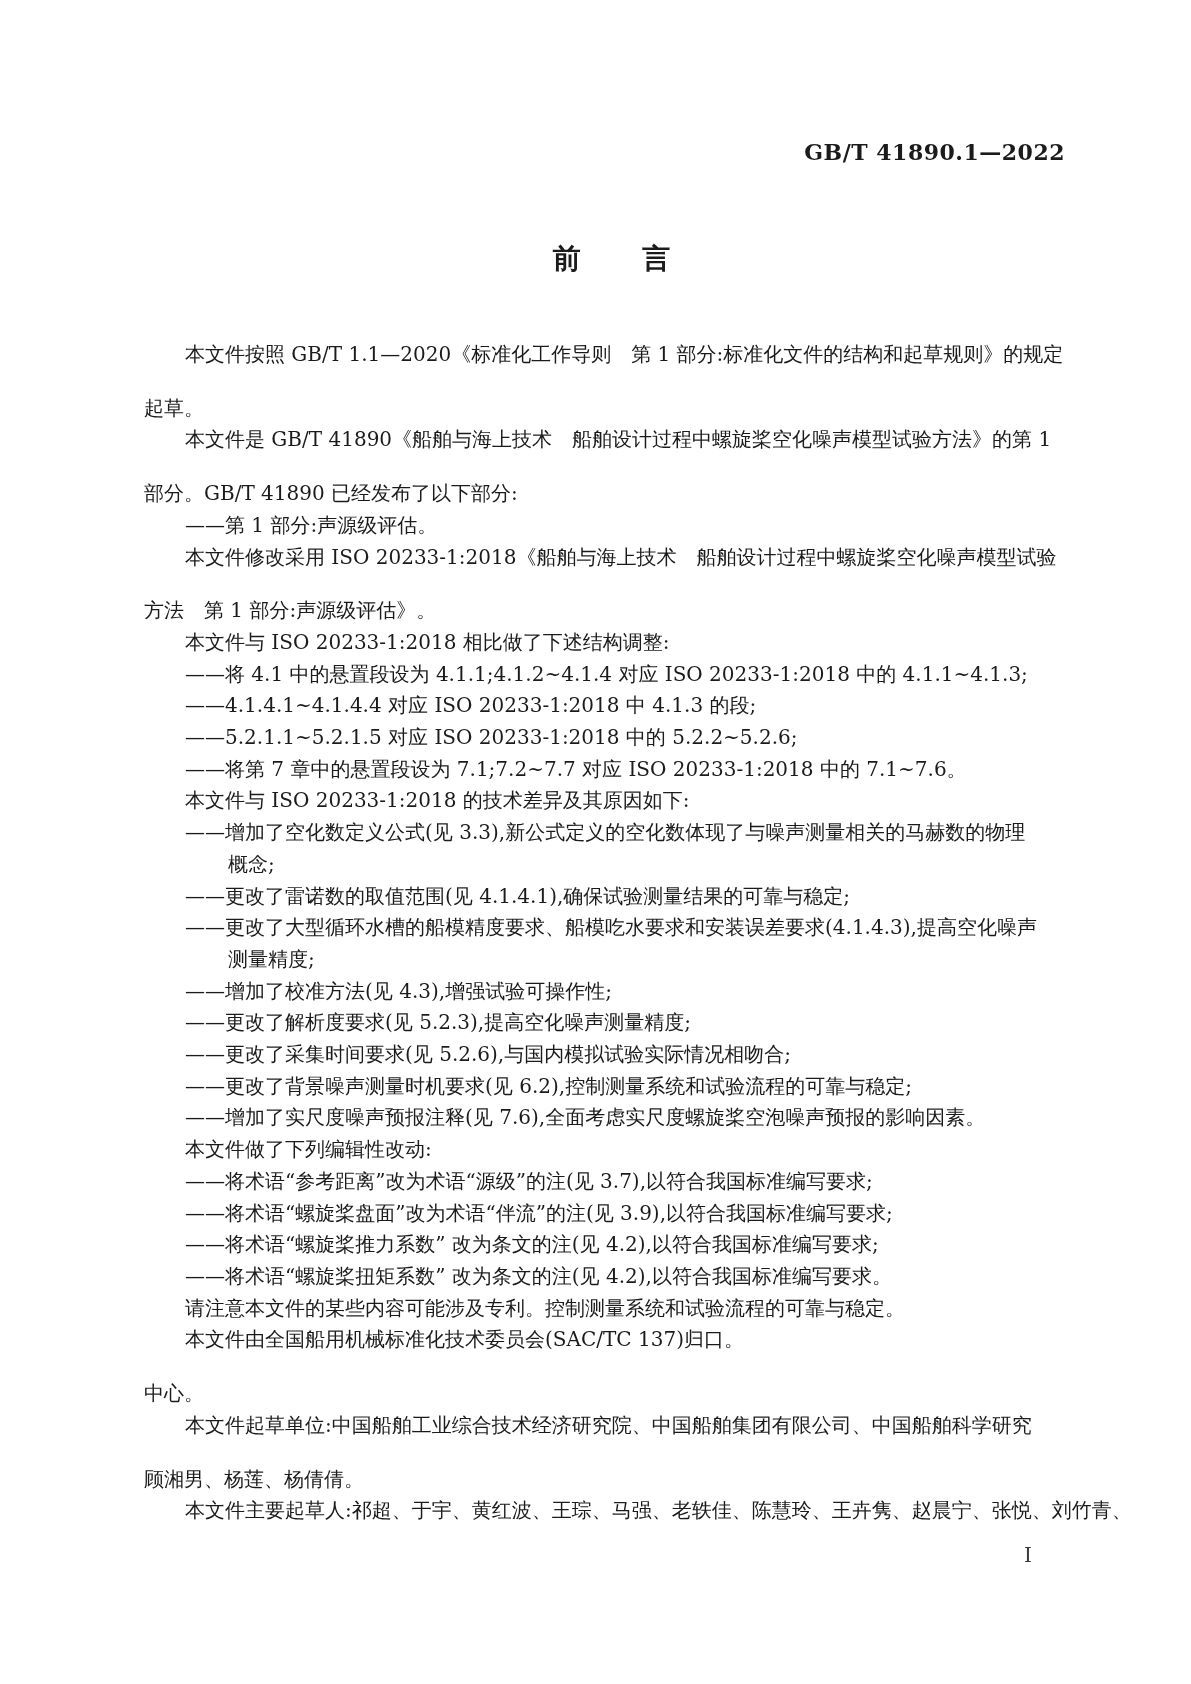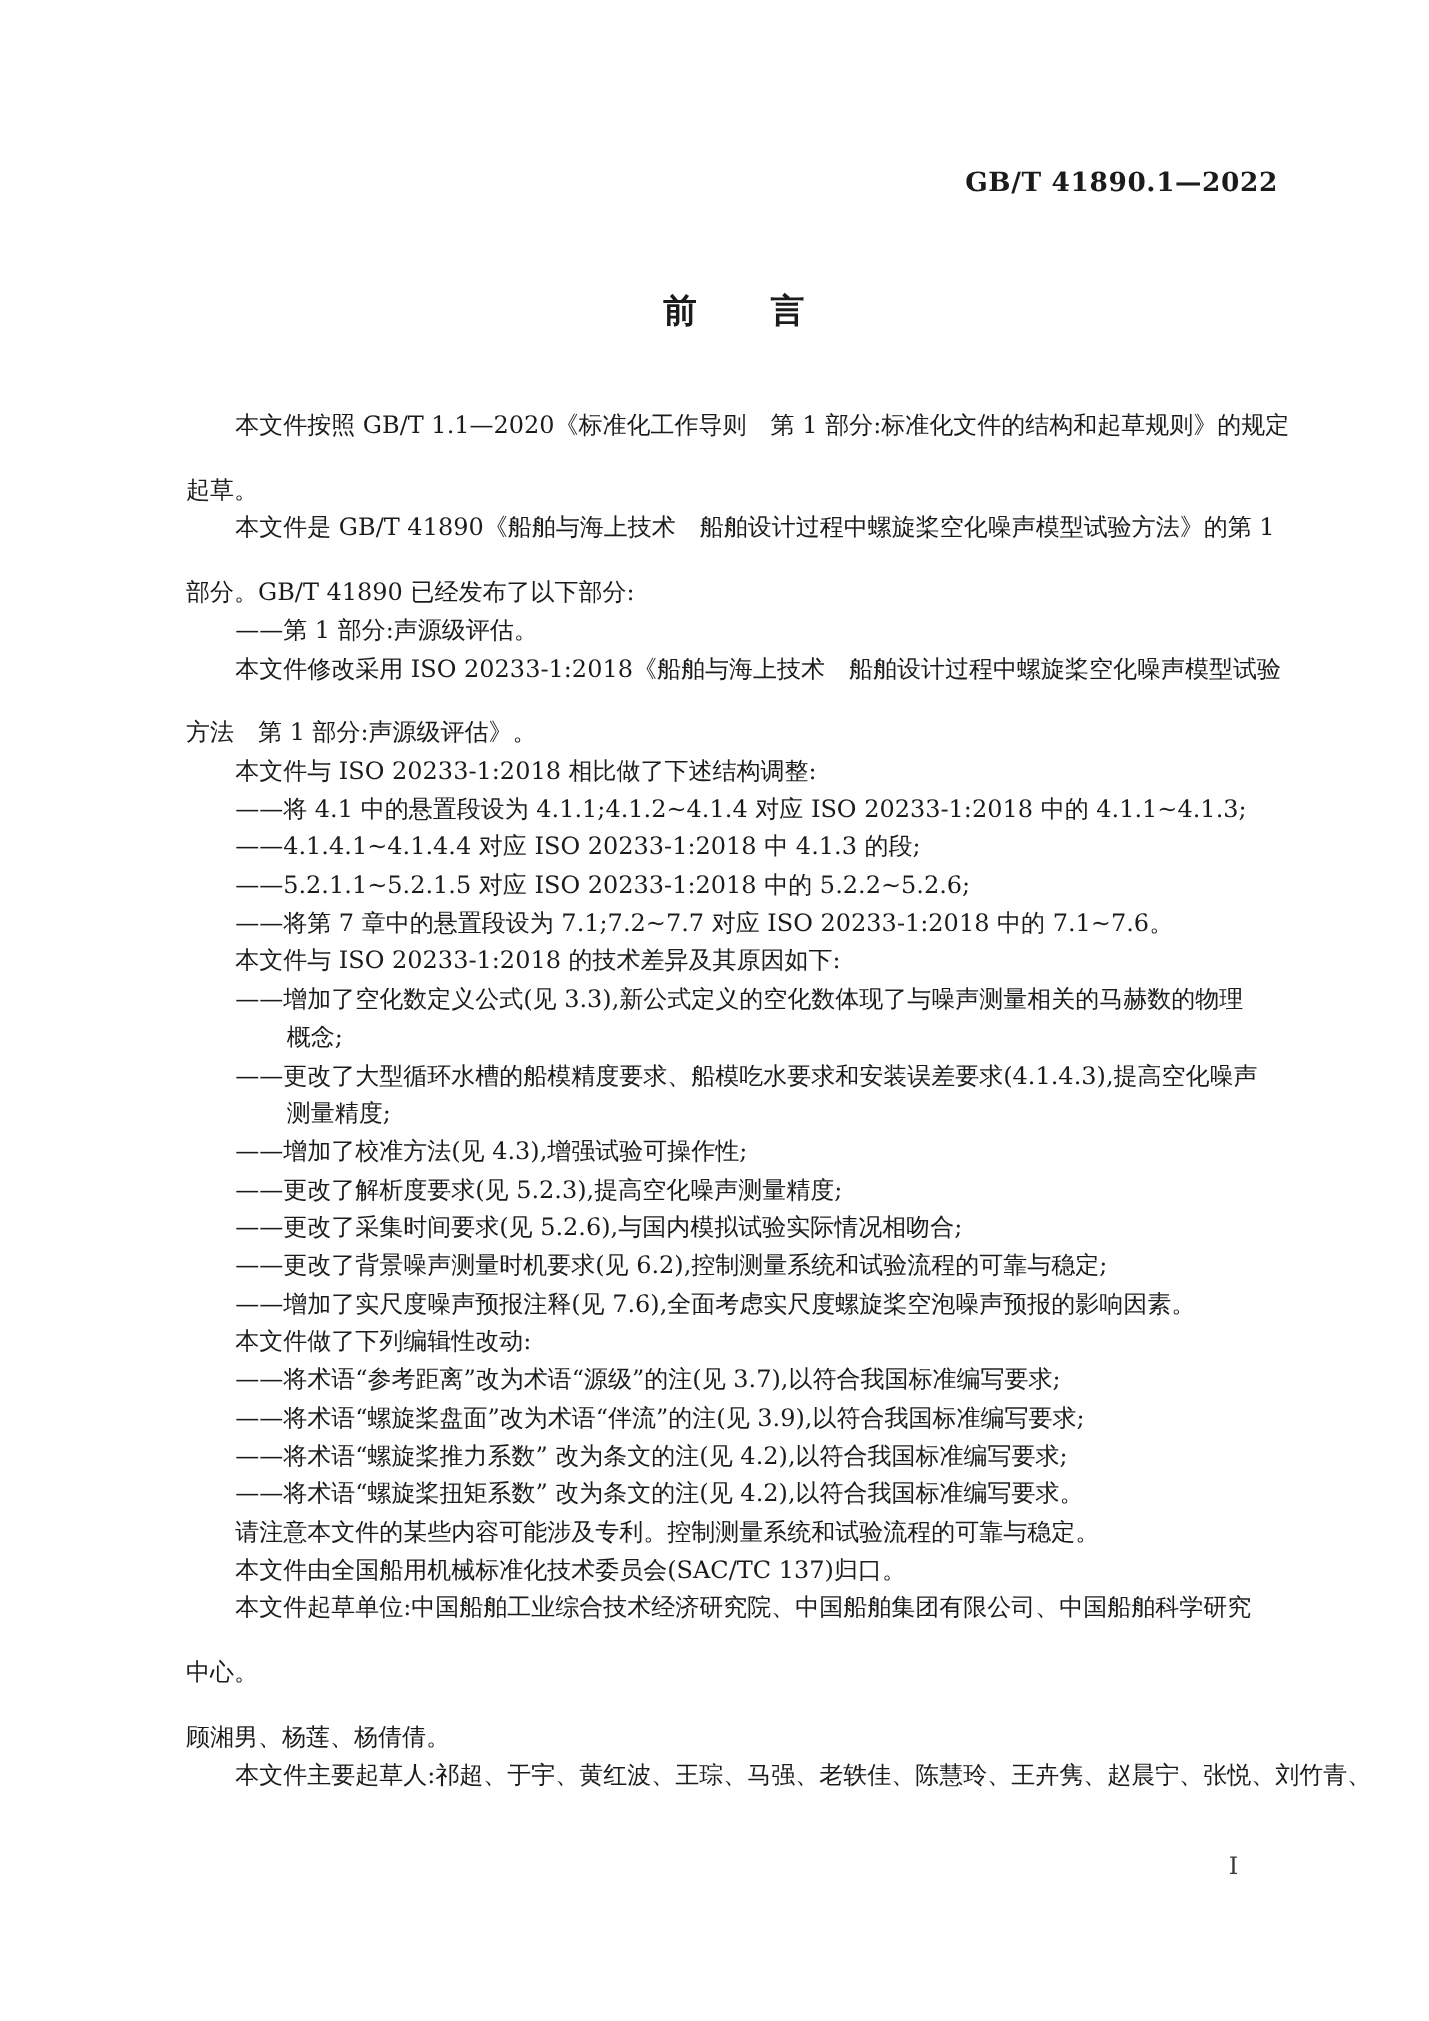--- a/index.html
+++ b/index.html
@@ -32,21 +32,21 @@
     text-align: center;
     font-size: 28px;
     font-weight: bold;
     letter-spacing: 0.6em;
     padding-left: 0.6em;
     box-sizing: border-box;
   }
   .foreword {
     position: absolute;
     top: 339px;
-    left: 155px;
+    left: 144px;
     width: 920px;
     font-size: 20px;
     line-height: 31.7px;
   }
   .ln {
     white-space: nowrap;
   }
   .indent { padding-left: 41px; }
   .hang   { padding-left: 84px; }
   .cont   { padding-left: 0; margin-top: 22px; }
@@ -74,33 +74,34 @@
   <div class="ln indent">本文件修改采用 ISO 20233-1:2018《船舶与海上技术　船舶设计过程中螺旋桨空化噪声模型试验</div>
   <div class="ln cont">方法　第 1 部分:声源级评估》。</div>
   <div class="ln indent">本文件与 ISO 20233-1:2018 相比做了下述结构调整:</div>
   <div class="ln indent">——将 4.1 中的悬置段设为 4.1.1;4.1.2~4.1.4 对应 ISO 20233-1:2018 中的 4.1.1~4.1.3;</div>
   <div class="ln indent">——4.1.4.1~4.1.4.4 对应 ISO 20233-1:2018 中 4.1.3 的段;</div>
   <div class="ln indent">——5.2.1.1~5.2.1.5 对应 ISO 20233-1:2018 中的 5.2.2~5.2.6;</div>
   <div class="ln indent">——将第 7 章中的悬置段设为 7.1;7.2~7.7 对应 ISO 20233-1:2018 中的 7.1~7.6。</div>
   <div class="ln indent">本文件与 ISO 20233-1:2018 的技术差异及其原因如下:</div>
   <div class="ln indent">——增加了空化数定义公式(见 3.3),新公式定义的空化数体现了与噪声测量相关的马赫数的物理</div>
   <div class="ln hang">概念;</div>
+  <div class="ln indent">——更改了雷诺数的取值范围(见 4.1.4.1),确保试验测量结果的可靠与稳定;</div>
   <div class="ln indent">——更改了大型循环水槽的船模精度要求、船模吃水要求和安装误差要求(4.1.4.3),提高空化噪声</div>
   <div class="ln hang">测量精度;</div>
   <div class="ln indent">——增加了校准方法(见 4.3),增强试验可操作性;</div>
   <div class="ln indent">——更改了解析度要求(见 5.2.3),提高空化噪声测量精度;</div>
   <div class="ln indent">——更改了采集时间要求(见 5.2.6),与国内模拟试验实际情况相吻合;</div>
   <div class="ln indent">——更改了背景噪声测量时机要求(见 6.2),控制测量系统和试验流程的可靠与稳定;</div>
   <div class="ln indent">——增加了实尺度噪声预报注释(见 7.6),全面考虑实尺度螺旋桨空泡噪声预报的影响因素。</div>
   <div class="ln indent">本文件做了下列编辑性改动:</div>
   <div class="ln indent">——将术语“参考距离”改为术语“源级”的注(见 3.7),以符合我国标准编写要求;</div>
   <div class="ln indent">——将术语“螺旋桨盘面”改为术语“伴流”的注(见 3.9),以符合我国标准编写要求;</div>
   <div class="ln indent">——将术语“螺旋桨推力系数” 改为条文的注(见 4.2),以符合我国标准编写要求;</div>
   <div class="ln indent">——将术语“螺旋桨扭矩系数” 改为条文的注(见 4.2),以符合我国标准编写要求。</div>
   <div class="ln indent">请注意本文件的某些内容可能涉及专利。控制测量系统和试验流程的可靠与稳定。</div>
   <div class="ln indent">本文件由全国船用机械标准化技术委员会(SAC/TC 137)归口。</div>
+  <div class="ln cont">中心。</div>
   <div class="ln indent">本文件起草单位:中国船舶工业综合技术经济研究院、中国船舶集团有限公司、中国船舶科学研究</div>
-  <div class="ln cont">中心。</div>
   <div class="ln cont">顾湘男、杨莲、杨倩倩。</div>
   <div class="ln indent">本文件主要起草人:祁超、于宇、黄红波、王琮、马强、老轶佳、陈慧玲、王卉隽、赵晨宁、张悦、刘竹青、</div>
 </div>
 
 <div class="page-num">I</div>
 
 </body></html>

